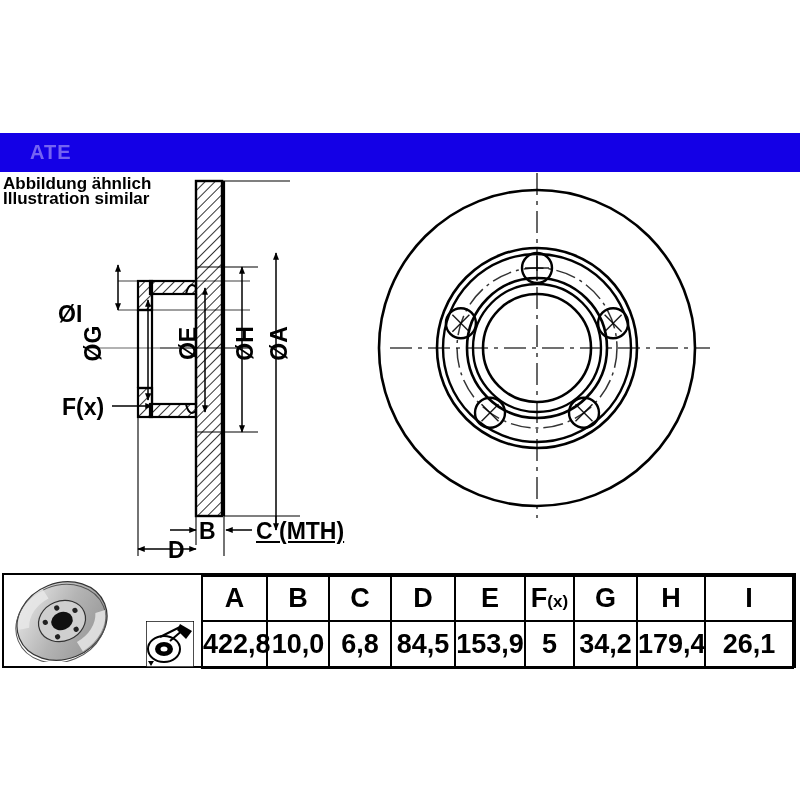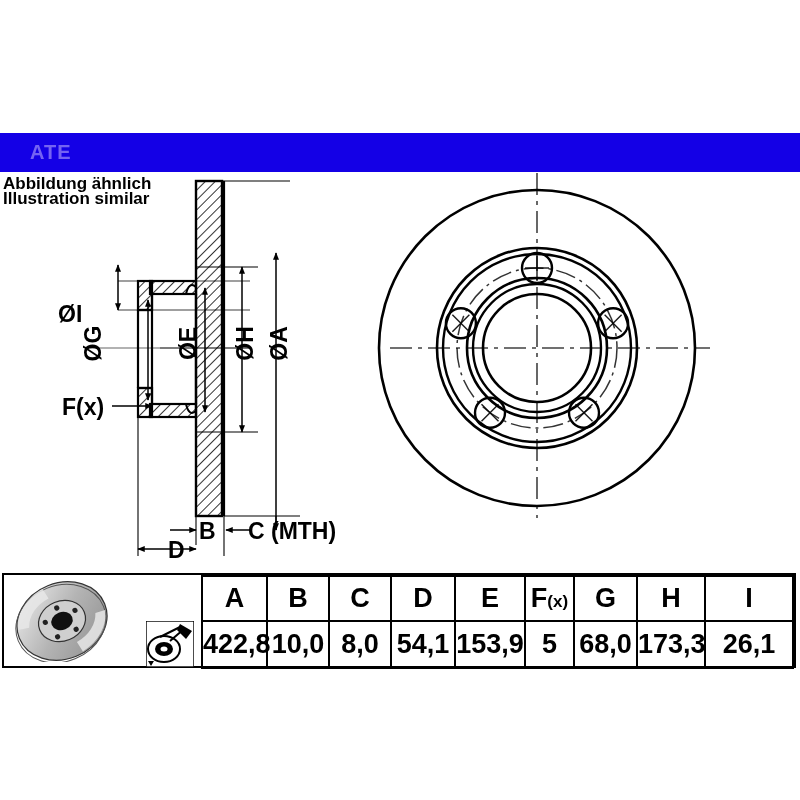--- a/index.html
+++ b/index.html
@@ -222,21 +222,21 @@
   <div class="dimlabel rot" style="left:172px;top:330px;">ØE</div>
 
   <div class="dimlabel rot" style="left:228px;top:330px;">ØH</div>
 
   <div class="dimlabel rot" style="left:262px;top:330px;">ØA</div>
 
   <div class="dimlabel" style="left:62px;top:394px;">F(x)</div>
 
   <div class="dimlabel" style="left:199px;top:518px;">B</div>
 
-  <div class="dimlabel" style="left:248px;top:518px;">C (MTH)</div>
+  <div class="dimlabel" style="left:256px;top:518px;text-decoration:underline;">C (MTH)</div>
 
   <div class="dimlabel" style="left:168px;top:537px;">D</div>
 
   <div class="table-wrap">
     <table class="tbl">
       <colgroup>
         <col style="width:140px">
           <col style="width:58px">
         <col style="width:65px">
           <col style="width:62px">
@@ -295,25 +295,25 @@
             <ellipse cx="18" cy="28" rx="9" ry="7" fill="#000"></ellipse>
             <ellipse cx="18" cy="28" rx="3.5" ry="2.5" fill="#fff"></ellipse>
             <path d="M24,20 L38,8" stroke="#000" stroke-width="2"></path>
             <path d="M14,16 L34,6" stroke="#000" stroke-width="2"></path>
             <path d="M34,3 L46,10 L40,18 L31,9 z" fill="#000"></path>
             <path d="M2,40 L8,40 L5,45 z" fill="#000"></path>
           </svg>
         </td>
         <td>422,8</td>
         <td>10,0</td>
-        <td>8,0</td>
-        <td>54,1</td>
+        <td>6,8</td>
+        <td>84,5</td>
         <td>153,9</td>
         <td>5</td>
-        <td>68,0</td>
-        <td>173,3</td>
+        <td>34,2</td>
+        <td>179,4</td>
         <td>26,1</td>
       </tr>
     </tbody>
       </table>
   </div>
 
 </div>
 
 </body></html>

